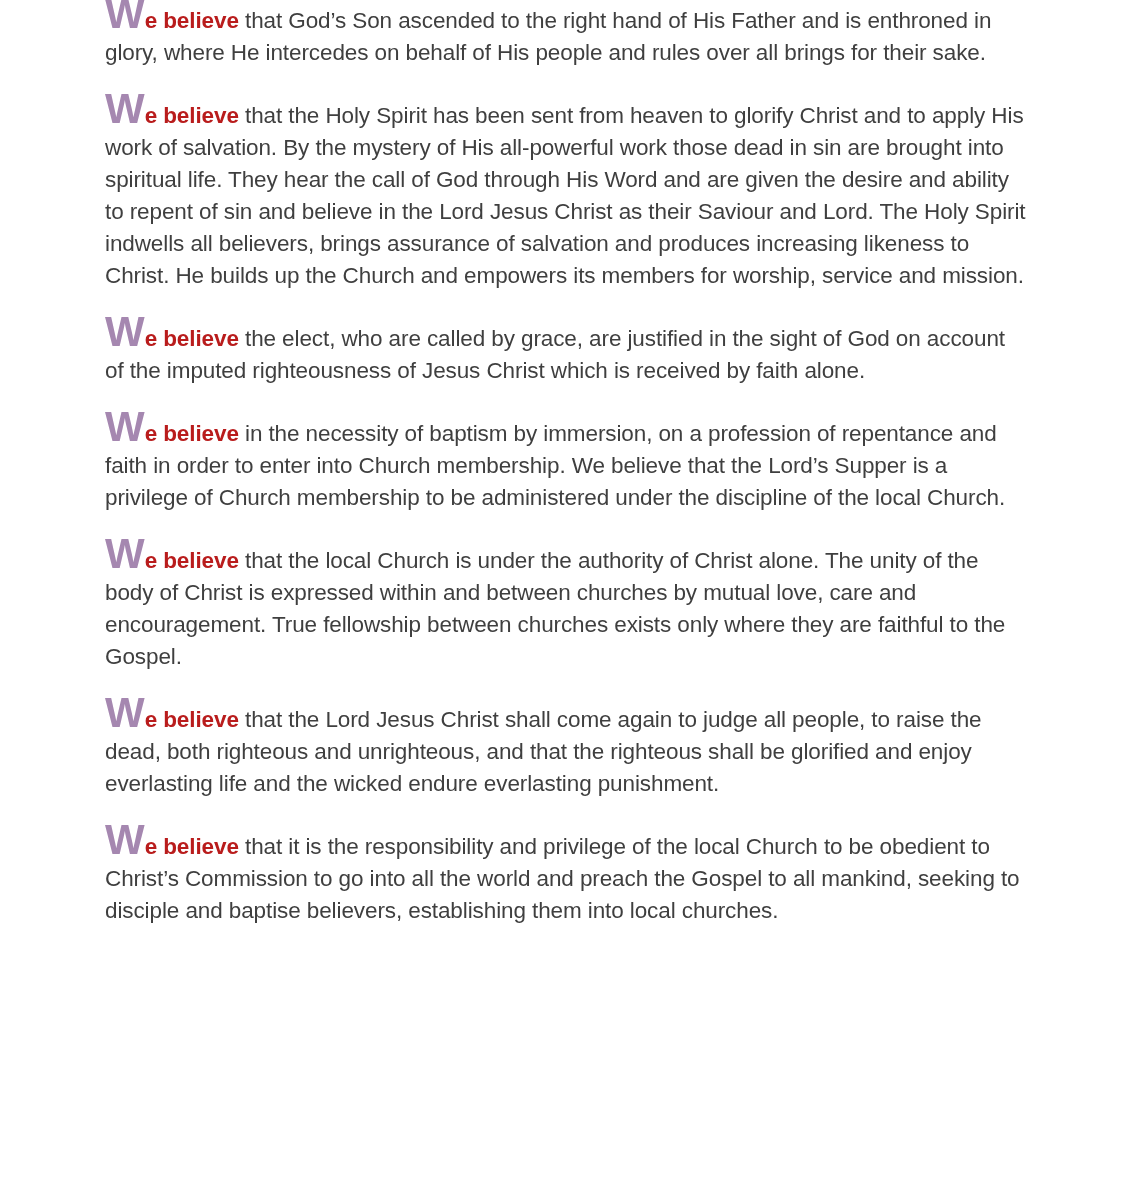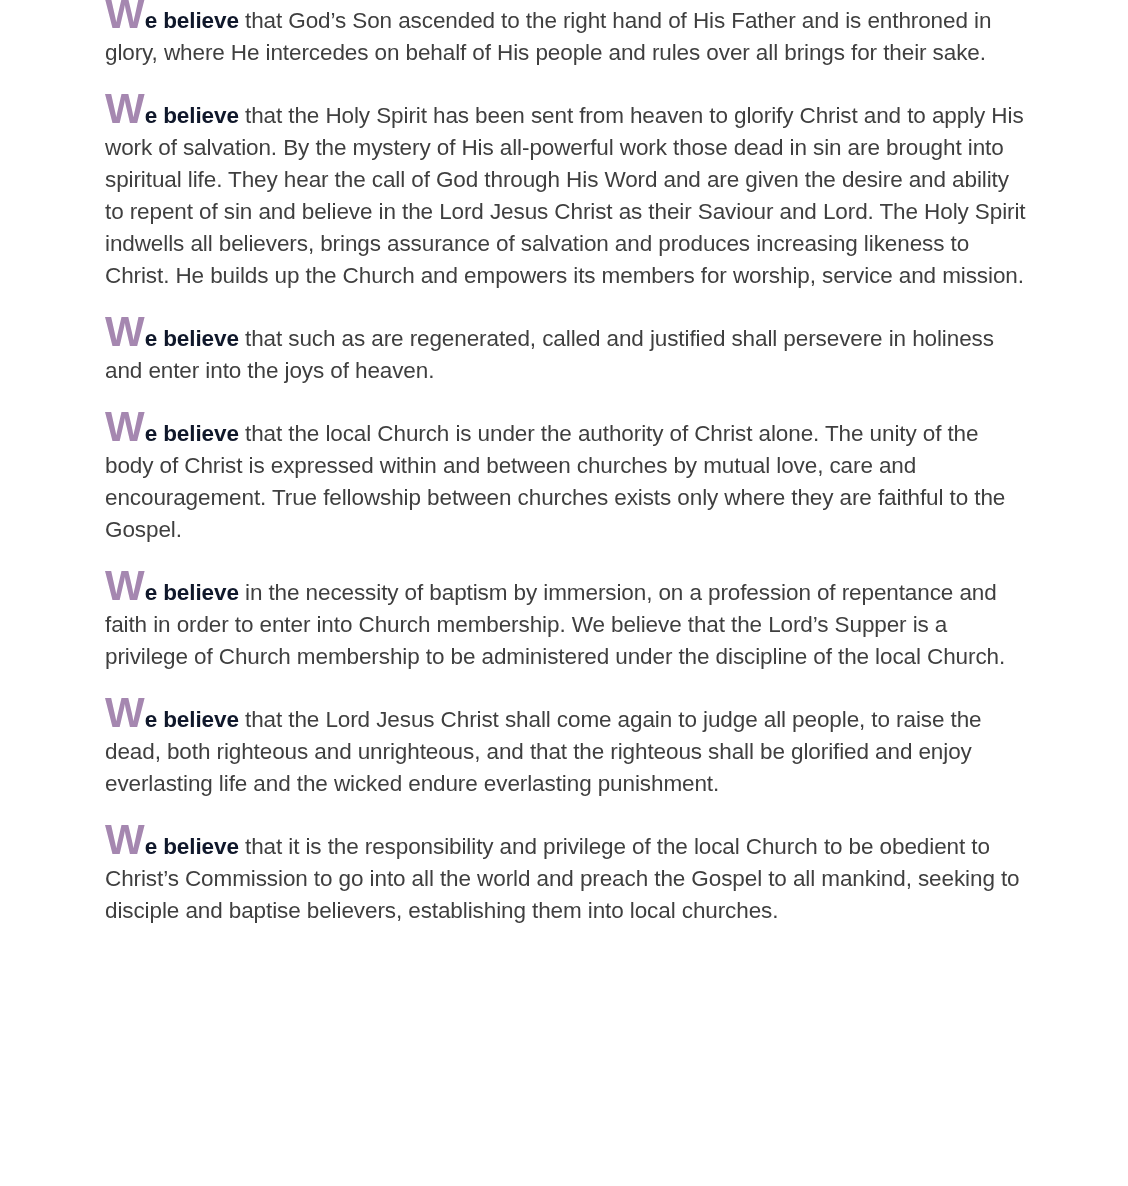--- a/index.html
+++ b/index.html
@@ -30,47 +30,47 @@
   }
   .dropcap {
     font-size: 42px;
     font-weight: 700;
     line-height: 0;
     color: #a587b0;
     letter-spacing: 0;
   }
   .lead {
     font-weight: 700;
-    color: #0f172a;
+    color: #b91c1c;
   }
 </style>
 </head>
 <body>
 
 <main class="page">
 
   <p class="belief"><span class="dropcap">W</span><span class="lead">e believe</span>
     <span>that God’s Son ascended to the right hand of His Father and is enthroned in glory, where He intercedes on behalf of His people and rules over all brings for their sake.</span>
   </p>
 
   <p class="belief"><span class="dropcap">W</span><span class="lead">e believe</span>
     <span>that the Holy Spirit has been sent from heaven to glorify Christ and to apply His work of salvation. By the mystery of His all-powerful work those dead in sin are brought into spiritual life. They hear the call of God through His Word and are given the desire and ability to repent of sin and believe in the Lord Jesus Christ as their Saviour and Lord. The Holy Spirit indwells all believers, brings assurance of salvation and produces increasing likeness to Christ. He builds up the Church and empowers its members for worship, service and mission.</span>
   </p>
 
+  <p class="belief"><span class="dropcap">W</span><span class="lead">e believe</span>
+    <span>the elect, who are called by grace, are justified in the sight of God on account of the imputed righteousness of Jesus Christ which is received by faith alone.</span>
+  </p>
+
 
   <p class="belief"><span class="dropcap">W</span><span class="lead">e believe</span>
-    <span>that such as are regenerated, called and justified shall persevere in holiness and enter into the joys of heaven.</span>
+    <span>in the necessity of baptism by immersion, on a profession of repentance and faith in order to enter into Church membership. We believe that the Lord’s Supper is a privilege of Church membership to be administered under the discipline of the local Church.</span>
   </p>
 
   <p class="belief"><span class="dropcap">W</span><span class="lead">e believe</span>
     <span>that the local Church is under the authority of Christ alone. The unity of the body of Christ is expressed within and between churches by mutual love, care and encouragement. True fellowship between churches exists only where they are faithful to the Gospel.</span>
-  </p>
-
-  <p class="belief"><span class="dropcap">W</span><span class="lead">e believe</span>
-    <span>in the necessity of baptism by immersion, on a profession of repentance and faith in order to enter into Church membership. We believe that the Lord’s Supper is a privilege of Church membership to be administered under the discipline of the local Church.</span>
   </p>
 
   <p class="belief"><span class="dropcap">W</span><span class="lead">e believe</span>
     <span>that the Lord Jesus Christ shall come again to judge all people, to raise the dead, both righteous and unrighteous, and that the righteous shall be glorified and enjoy everlasting life and the wicked endure everlasting punishment.</span>
   </p>
 
   <p class="belief"><span class="dropcap">W</span><span class="lead">e believe</span>
     <span>that it is the responsibility and privilege of the local Church to be obedient to Christ’s Commission to go into all the world and preach the Gospel to all mankind, seeking to disciple and baptise believers, establishing them into local churches.</span>
   </p>
 

